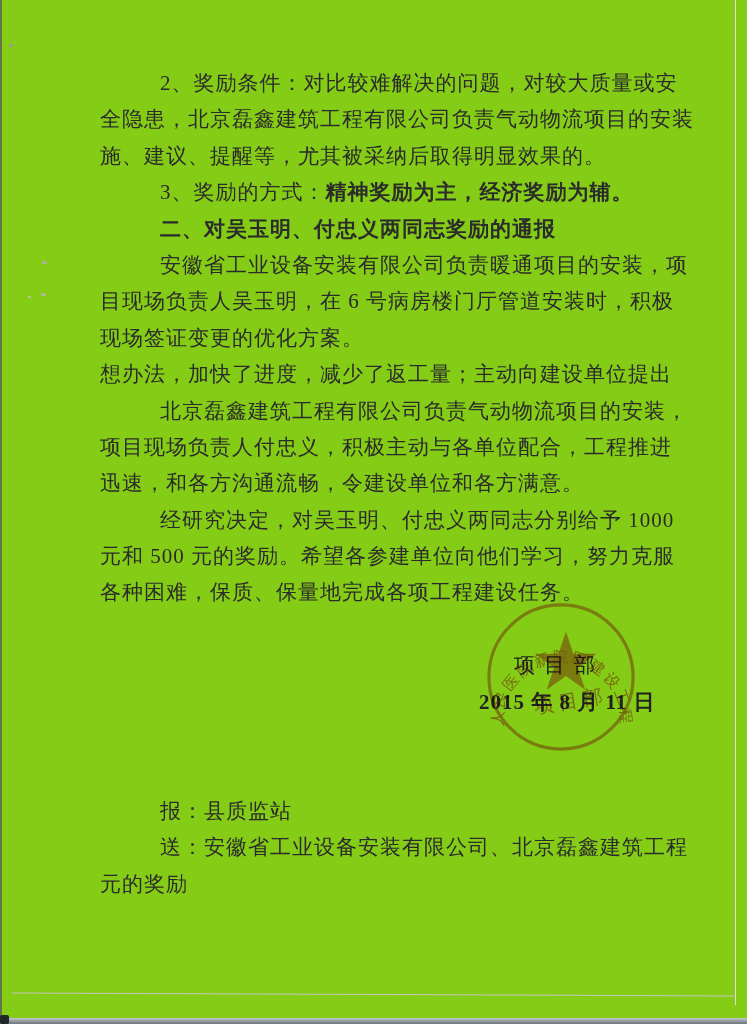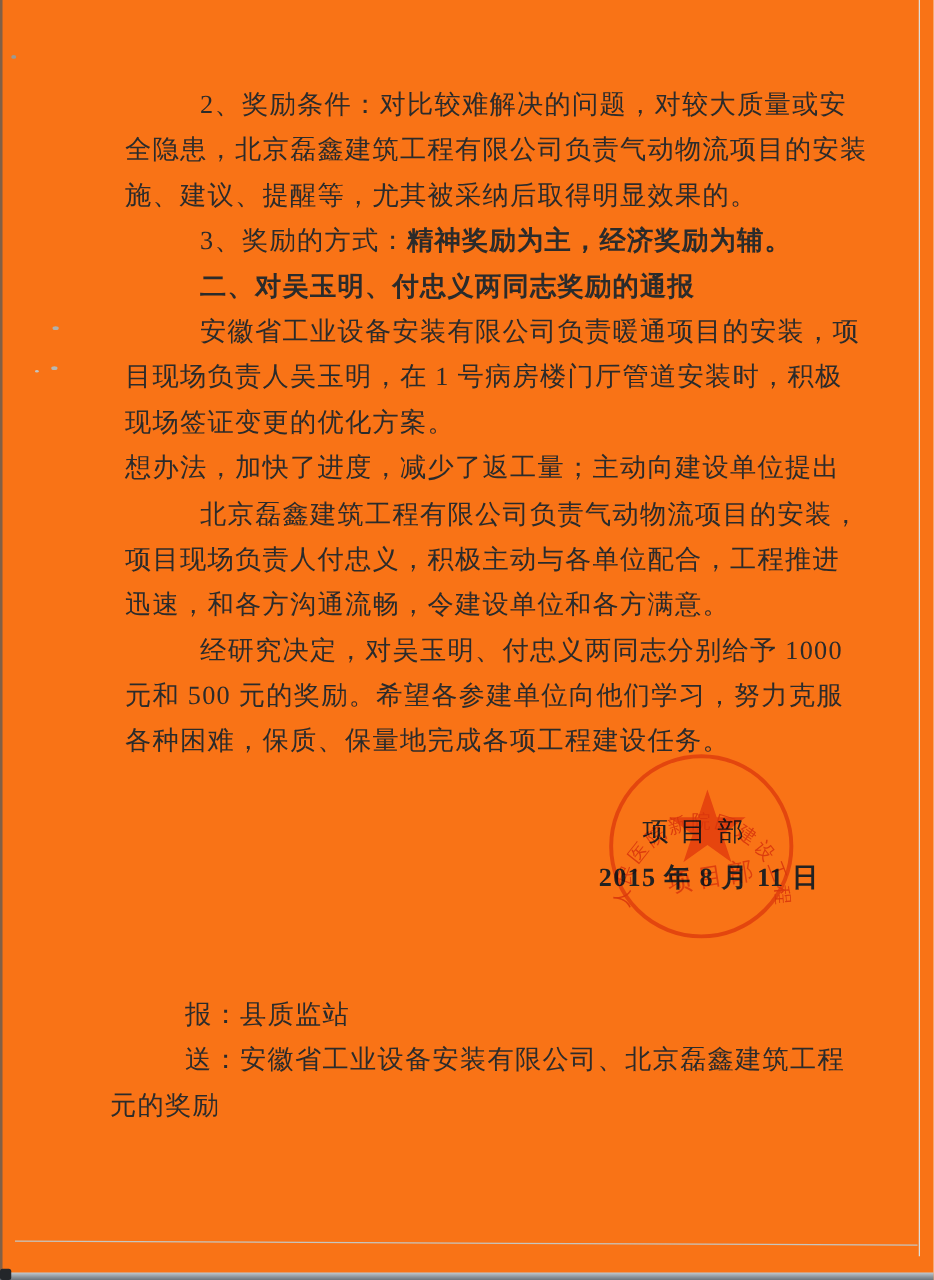--- a/index.html
+++ b/index.html
@@ -3,21 +3,21 @@
 <meta charset="utf-8">
 <style>
   html,body{margin:0;padding:0;}
   body{
     width:747px;height:1024px;position:relative;overflow:hidden;
     background:#f2f2f0;
     font-family:"Liberation Serif","DejaVu Serif",serif;
   }
   .page{
     position:absolute;left:0;top:0;width:747px;height:1024px;
-    background:#f97316;
+    background:#84cc16;
   }
   
   .text-stack{
     position:absolute;left:100px;top:65px;width:548px;
     color:#2b2b2b;font-size:21px;
   }
   .line{
     height:36.4px;line-height:36.4px;white-space:nowrap;
     letter-spacing:1px;
   }
@@ -27,21 +27,21 @@
   .sig-name{
     position:absolute;left:514px;top:647px;height:36.4px;line-height:36.4px;
     color:#222;font-size:21px;letter-spacing:9px;white-space:nowrap;z-index:1;
   }
   .sig-date{
     position:absolute;left:479px;top:684px;height:36.4px;line-height:36.4px;
     color:#222;font-size:21px;letter-spacing:1px;white-space:nowrap;z-index:1;font-weight:bold;
   }
   
   .footer-stack{
-    position:absolute;left:88px;top:793px;width:560px;
+    position:absolute;left:100px;top:793px;width:560px;
     color:#2b2b2b;font-size:21px;
   }
   
   .stamp{
     position:absolute;left:483px;top:598px;width:158px;height:160px;
     z-index:2;mix-blend-mode:multiply;opacity:.92;
   }
   
   .edge-left{
     position:absolute;left:0;top:0;width:2px;height:1024px;
@@ -75,21 +75,21 @@
 
 <div class="page">
 
   <div class="text-stack">
       <div class="line indent"><span>2、奖励条件：对比较难解决的问题，对较大质量或安</span></div>
       <div class="line"><span>全隐患，北京磊鑫建筑工程有限公司负责气动物流项目的安装</span></div>
       <div class="line"><span>施、建议、提醒等，尤其被采纳后取得明显效果的。</span></div>
       <div class="line indent"><span>3、奖励的方式：</span><span class="bold">精神奖励为主，经济奖励为辅。</span></div>
       <div class="line indent"><span class="bold">二、对吴玉明、付忠义两同志奖励的通报</span></div>
       <div class="line indent"><span>安徽省工业设备安装有限公司负责暖通项目的安装，项</span></div>
-      <div class="line"><span>目现场负责人吴玉明，在 1 号病房楼门厅管道安装时，积极</span></div>
+      <div class="line"><span>目现场负责人吴玉明，在 6 号病房楼门厅管道安装时，积极</span></div>
       <div class="line"><span>现场签证变更的优化方案。</span></div>
       <div class="line"><span>想办法，加快了进度，减少了返工量；主动向建设单位提出</span></div>
       <div class="line indent"><span>北京磊鑫建筑工程有限公司负责气动物流项目的安装，</span></div>
       <div class="line"><span>项目现场负责人付忠义，积极主动与各单位配合，工程推进</span></div>
       <div class="line"><span>迅速，和各方沟通流畅，令建设单位和各方满意。</span></div>
       <div class="line indent"><span>经研究决定，对吴玉明、付忠义两同志分别给予 1000</span></div>
       <div class="line"><span>元和 500 元的奖励。希望各参建单位向他们学习，努力克服</span></div>
       <div class="line"><span>各种困难，保质、保量地完成各项工程建设任务。</span></div>
     </div>
 

